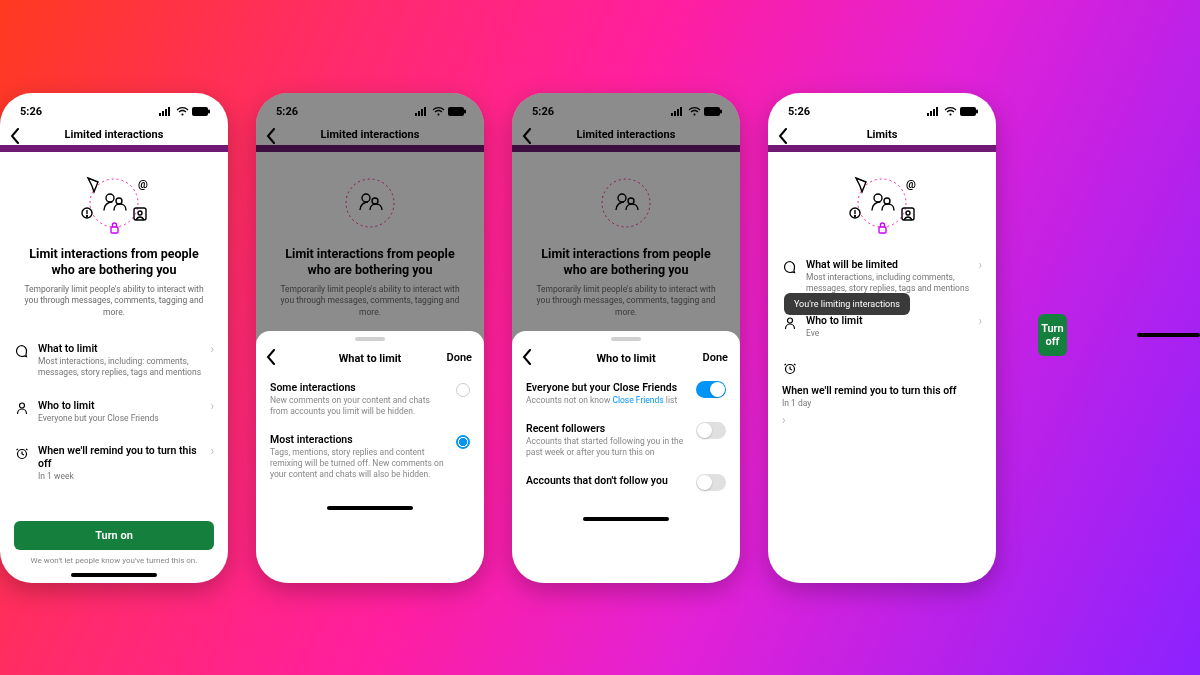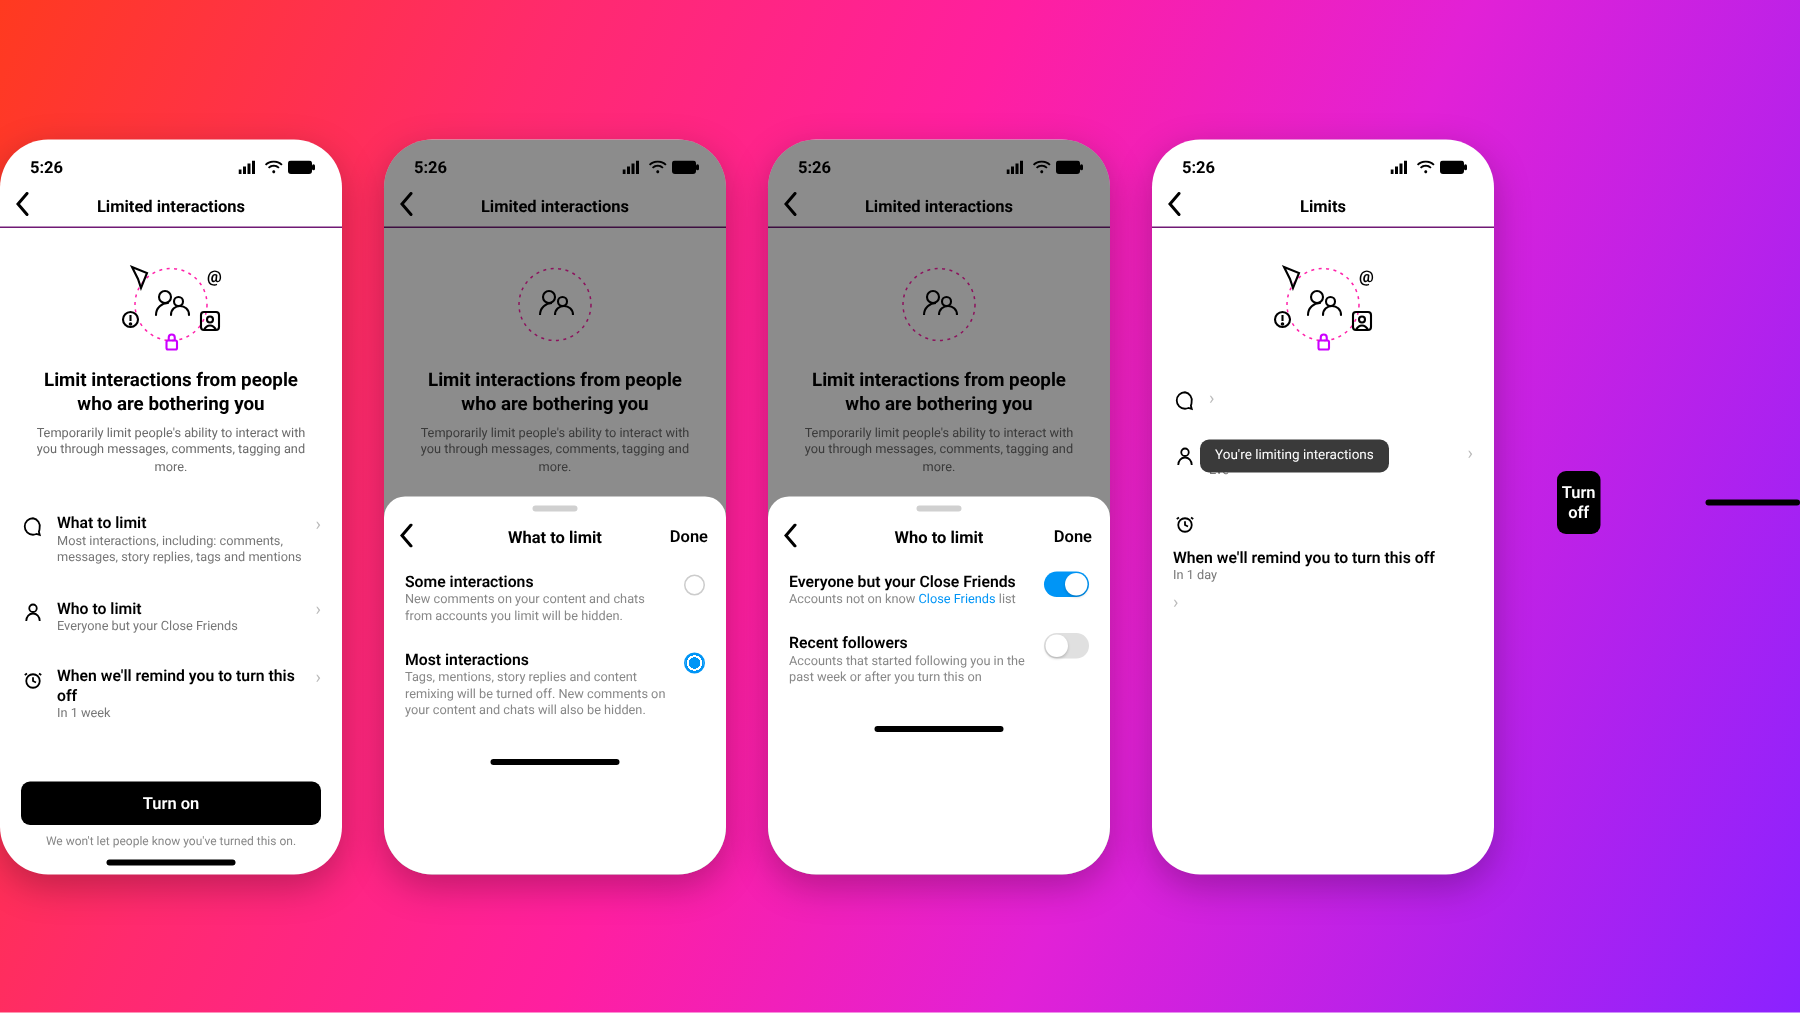--- a/index.html
+++ b/index.html
@@ -14,37 +14,37 @@
     width: 228px; height: 490px; background: #fff;
     border-radius: 32px; box-shadow: 0 8px 24px rgba(0,0,0,.25);
     position: relative; overflow: hidden; display: flex; flex-direction: column;
     flex: 0 0 auto;
   }
   .statusbar { display: flex; justify-content: space-between; align-items: center;
     padding: 12px 18px 6px 20px; font-size: 11px; font-weight: 700; }
   .sb-right { display:flex; gap:3px; align-items:center; }
   .sb-sig, .sb-wifi, .sb-batt { display:inline-block; }
   .navbar { display:flex; align-items:center; justify-content:center; position:relative;
-    height: 28px; border-bottom: 1px solid #701a75; }
+    height: 28px; border-bottom: 7px solid #701a75; }
   .nav-title { font-size: 11px; font-weight: 700; }
   .nav-back { position:absolute; left:10px; top:4px; font-size: 16px; line-height:1; }
   .nav-done { position:absolute; right:12px; top:6px; font-size:11px; font-weight:600; }
   .content { flex:1; padding: 10px 14px 0; overflow:hidden; }
   .hero-icon { display:flex; justify-content:center; margin: 6px 0 8px; }
   .hero-title { font-size: 12.5px; font-weight: 700; text-align:center; padding: 0 6px; line-height:1.3; }
   .hero-sub { font-size: 8.5px; color:#6b6b6b; text-align:center; padding: 6px 6px 12px; line-height:1.35; }
   .list { margin-top: 4px; }
   .row { display:flex; align-items:flex-start; gap:8px; padding: 8px 0; border-top:0; cursor:pointer; }
   .row + .row { margin-top: 4px; }
   .row-icon { width:16px; height:16px; flex:0 0 16px; margin-top:1px; display:flex; align-items:center; justify-content:center; }
   .row-body { flex:1; min-width:0; }
   .row-title { font-size: 10.5px; font-weight:600; }
   .row-sub { font-size:8.5px; color:#777; line-height:1.3; margin-top:1px; }
   .row-chev { font-size:12px; color:#bbb; }
-  .btn { margin: 0 14px 6px; background:#000000; color:#fff; text-align:center;
+  .btn { margin: 0 14px 6px; background:#15803d; color:#fff; text-align:center;
     border-radius:6px; padding:8px 0; font-size:11px; font-weight:600; }
   .btn-note { font-size:8px; color:#888; text-align:center; margin-bottom:8px; }
   .home-ind { width:86px; height:4px; border-radius:3px; background:#000; margin: 0 auto 6px; }
 
   
   .dimmed::before {
     content:""; position:absolute; inset:0; background:rgba(0,0,0,.45); z-index:5;
   }
   .sheet {
     position:absolute; left:0; right:0; bottom:0; background:#fff;
@@ -327,20 +327,26 @@
       </div>
       <span class="switch on"></span>
     </div>
     <div class="opt">
       <div class="opt-body">
         <div class="opt-title">Recent followers</div>
         <div class="opt-sub">Accounts that started following you in the past week or after you turn this on</div>
       </div>
       <span class="switch"></span>
     </div>
+    <div class="opt">
+      <div class="opt-body">
+        <div class="opt-title">Accounts that don't follow you</div>
+      </div>
+      <span class="switch"></span>
+    </div>
     <div class="home-ind" style="margin-top:18px"></div>
   </div>
 </div>
 
 <div class="phone">
   <div class="statusbar">
     <span>5:26</span>
     <span class="sb-right">
       <svg width="14" height="9" viewBox="0 0 14 9">
           <rect x="0" y="6" width="2" height="3"></rect>
@@ -393,20 +399,24 @@
           </g>
       </svg>
     </div>
     <div class="list" style="margin-top:12px">
       <div class="row">
         <span class="row-icon">
             <svg width="14" height="14" viewBox="0 0 14 14">
               <path d="M7 1.5a5.5 5.5 0 1 0 0 11c.8 0 1.6-.2 2.3-.5l2.2.6-.6-2.2c.3-.7.5-1.5.5-2.3A5.5 5.5 0 0 0 7 1.5z" fill="none" stroke="#000" stroke-width="1.2"></path>
             </svg>
           </span>
+        <div class="row-body">
+          <div class="row-title">What will be limited</div>
+          <div class="row-sub">Most interactions, including comments, messages, story replies, tags and mentions</div>
+        </div>
         <span class="row-chev">›</span>
       </div>
       <div class="row">
         <span class="row-icon">
             <svg width="14" height="14" viewBox="0 0 14 14">
               <circle cx="7" cy="4.5" r="2.5" fill="none" stroke="#000" stroke-width="1.2"></circle>
               <path d="M2.5 13c0-3 2-5 4.5-5s4.5 2 4.5 5" fill="none" stroke="#000" stroke-width="1.2"></path>
             </svg>
           </span>
         <div class="row-body">
@@ -423,17 +433,17 @@
             </svg>
           </span>
         </div>
         <div class="row-body">
           <div class="row-title">When we'll remind you to turn this off</div>
           <div class="row-sub">In 1 day</div>
         </div>
         <span class="row-chev">›</span>
       </div>
     </div>
-    <div class="toast" style="left:32px; top:200px">You're limiting interactions</div>
+    <div class="toast" style="left:16px; top:200px">You're limiting interactions</div>
   </div>
   <div class="btn">Turn off</div>
   <div style="height:10px"></div>
   <div class="home-ind"></div>
 
 </body></html>

